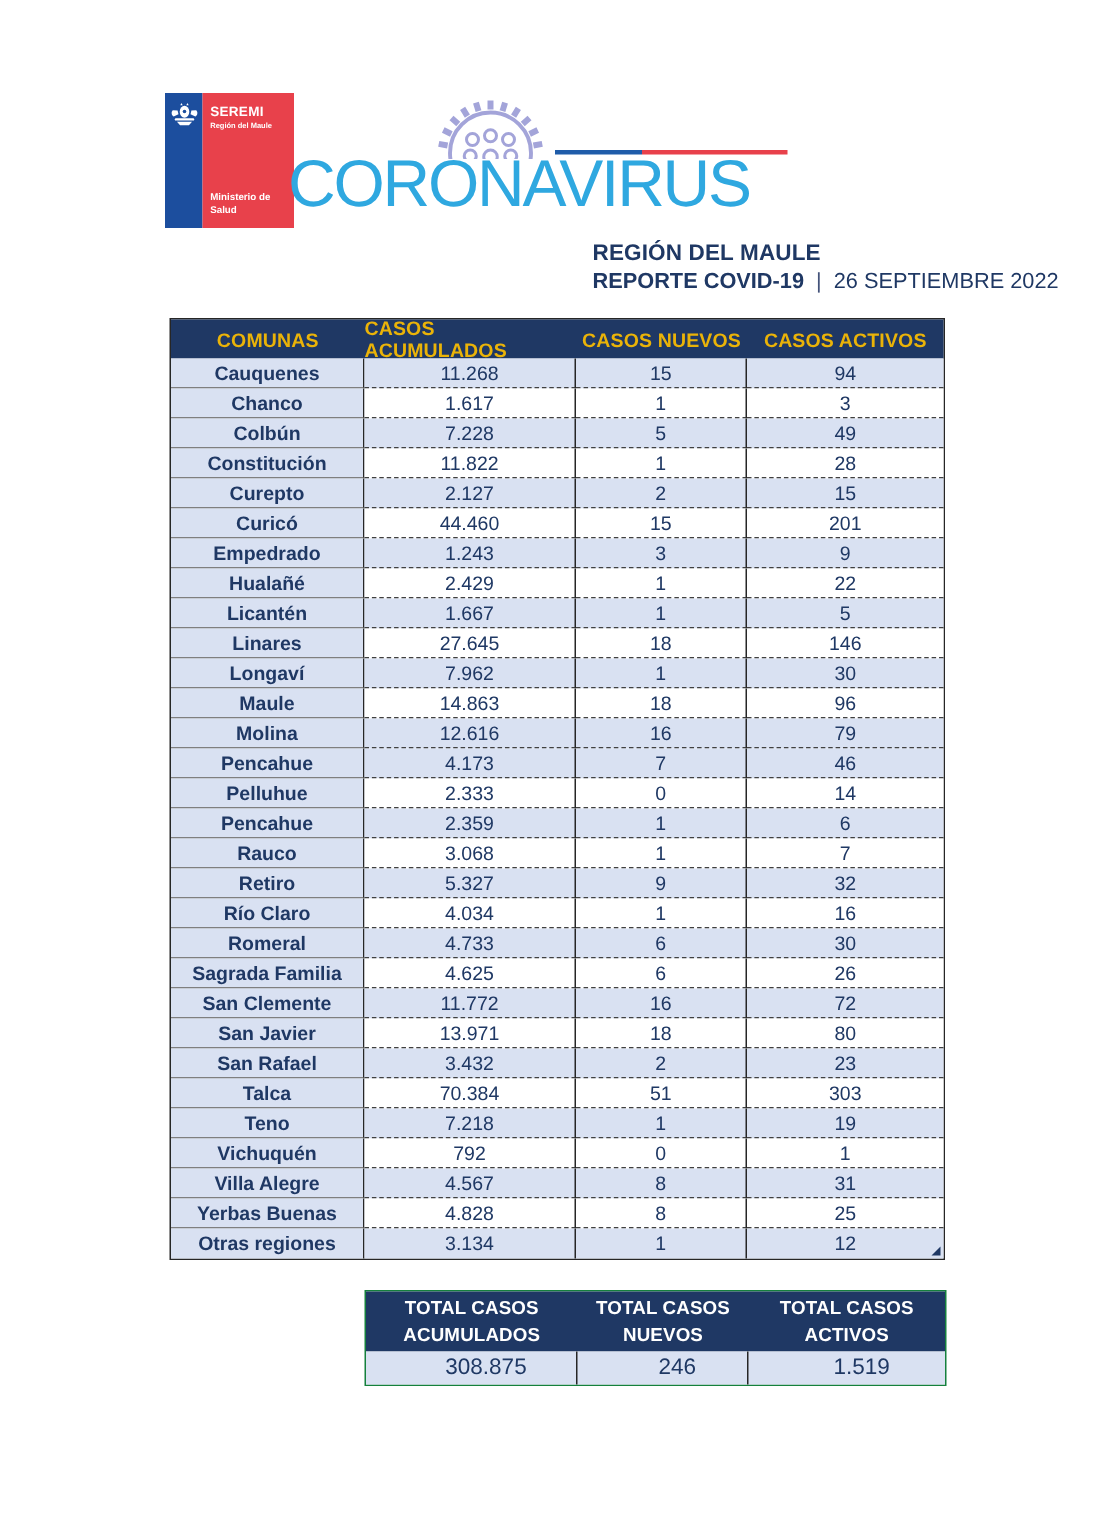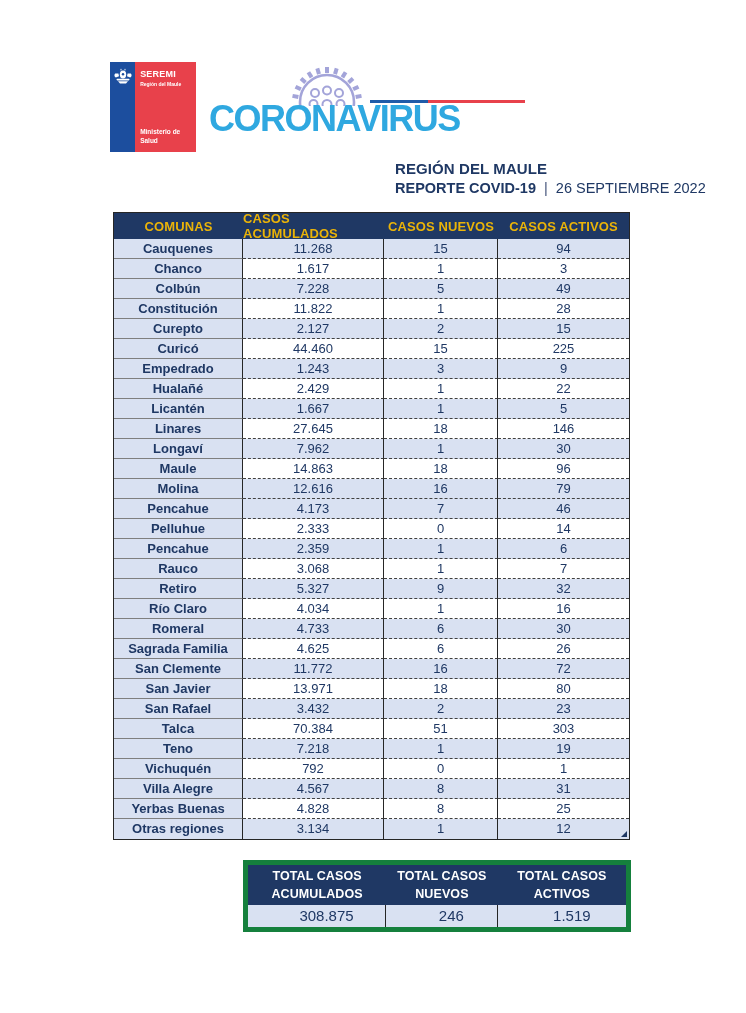--- a/index.html
+++ b/index.html
@@ -37,22 +37,22 @@
   .logo-region{font-size:5px;font-weight:700;margin-top:2px;}
   .logo-ministry{
     position:absolute;left:5px;bottom:7px;
     font-size:6.5px;font-weight:700;line-height:1.3;width:44px;
   }
   .virus{position:absolute;left:286px;top:56px;}
   .hline{position:absolute;left:370px;top:100px;height:3px;display:flex;}
   .hline-blue{width:58px;height:3px;background:var(--line-blue);}
   .hline-red{width:97px;height:3px;background:var(--logo-red);}
   .big-title{
-    position:absolute;left:209px;top:98px;
-    font-size:36px;font-weight:700;letter-spacing:-1.5px;
+    position:absolute;left:192px;top:98px;
+    font-size:44px;font-weight:400;letter-spacing:-1.5px;
     color:var(--title-blue);
   }
   .region-title{
     position:absolute;left:395px;top:160px;
     font-size:15px;font-weight:700;color:var(--navy);letter-spacing:.1px;
   }
   .report-line{
     position:absolute;left:395px;top:180px;
     font-size:14.5px;color:var(--navy);
   }
@@ -86,21 +86,21 @@
   .cell.last{border-right:none;}
   .trow:last-child .cell{border-bottom:none;}
   .corner-marker{
     position:absolute;right:2px;bottom:2px;width:0;height:0;
     border-style:solid;border-width:0 0 6px 6px;
     border-color:transparent transparent var(--navy) transparent;
   }
   
   .totals{
     position:absolute;left:243px;top:860px;width:388px;
-    border:5px solid #15803d;background:#fff;
+    border:1px solid #15803d;background:#fff;
   }
   .totals-head{display:flex;background:var(--navy);height:40px;}
   .tot-hcell{
     color:#fff;font-weight:700;font-size:12.5px;line-height:18px;
     display:flex;flex-direction:column;align-items:center;justify-content:center;
     letter-spacing:.1px;
   }
   .tc1{width:141px;} .tc2{width:114px;} .tc3{width:131px;}
   .totals-vals{display:flex;height:22px;background:var(--lav);}
   .tot-vcell{
@@ -216,21 +216,21 @@
       <div class="trow alt">
         <div class="cell c0 comuna">Curepto</div>
         <div class="cell c1">2.127</div>
         <div class="cell c2">2</div>
         <div class="cell c3 last">15</div>
       </div>
       <div class="trow">
         <div class="cell c0 comuna">Curicó</div>
         <div class="cell c1">44.460</div>
         <div class="cell c2">15</div>
-        <div class="cell c3 last">225</div>
+        <div class="cell c3 last">201</div>
       </div>
       <div class="trow alt">
         <div class="cell c0 comuna">Empedrado</div>
         <div class="cell c1">1.243</div>
         <div class="cell c2">3</div>
         <div class="cell c3 last">9</div>
       </div>
       <div class="trow">
         <div class="cell c0 comuna">Hualañé</div>
         <div class="cell c1">2.429</div>

